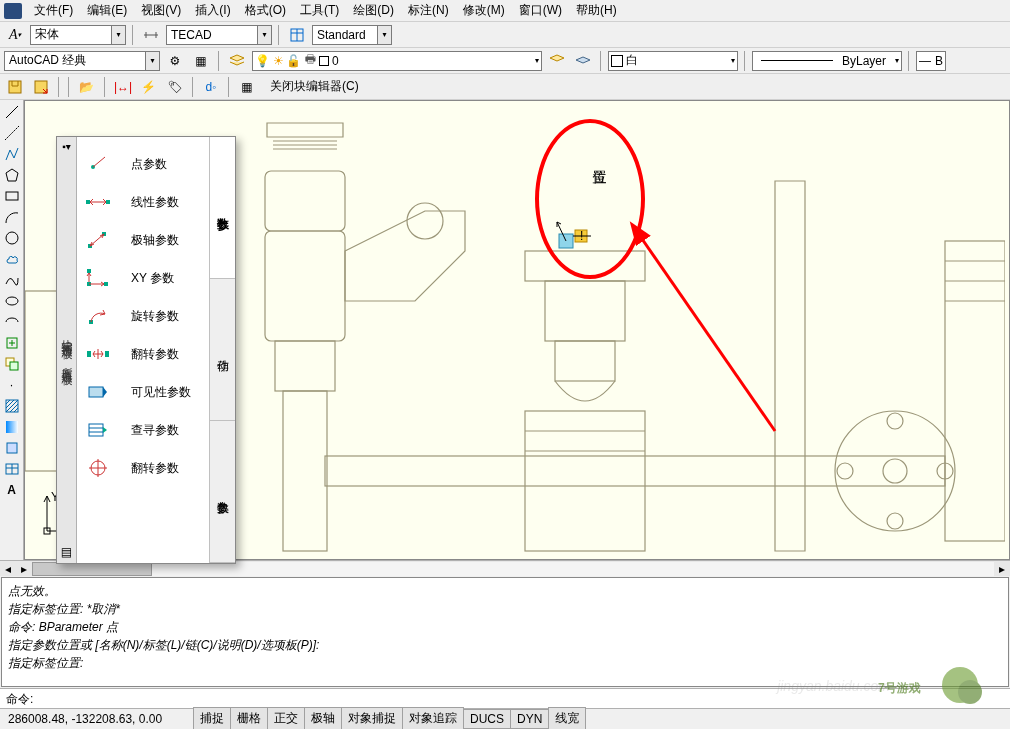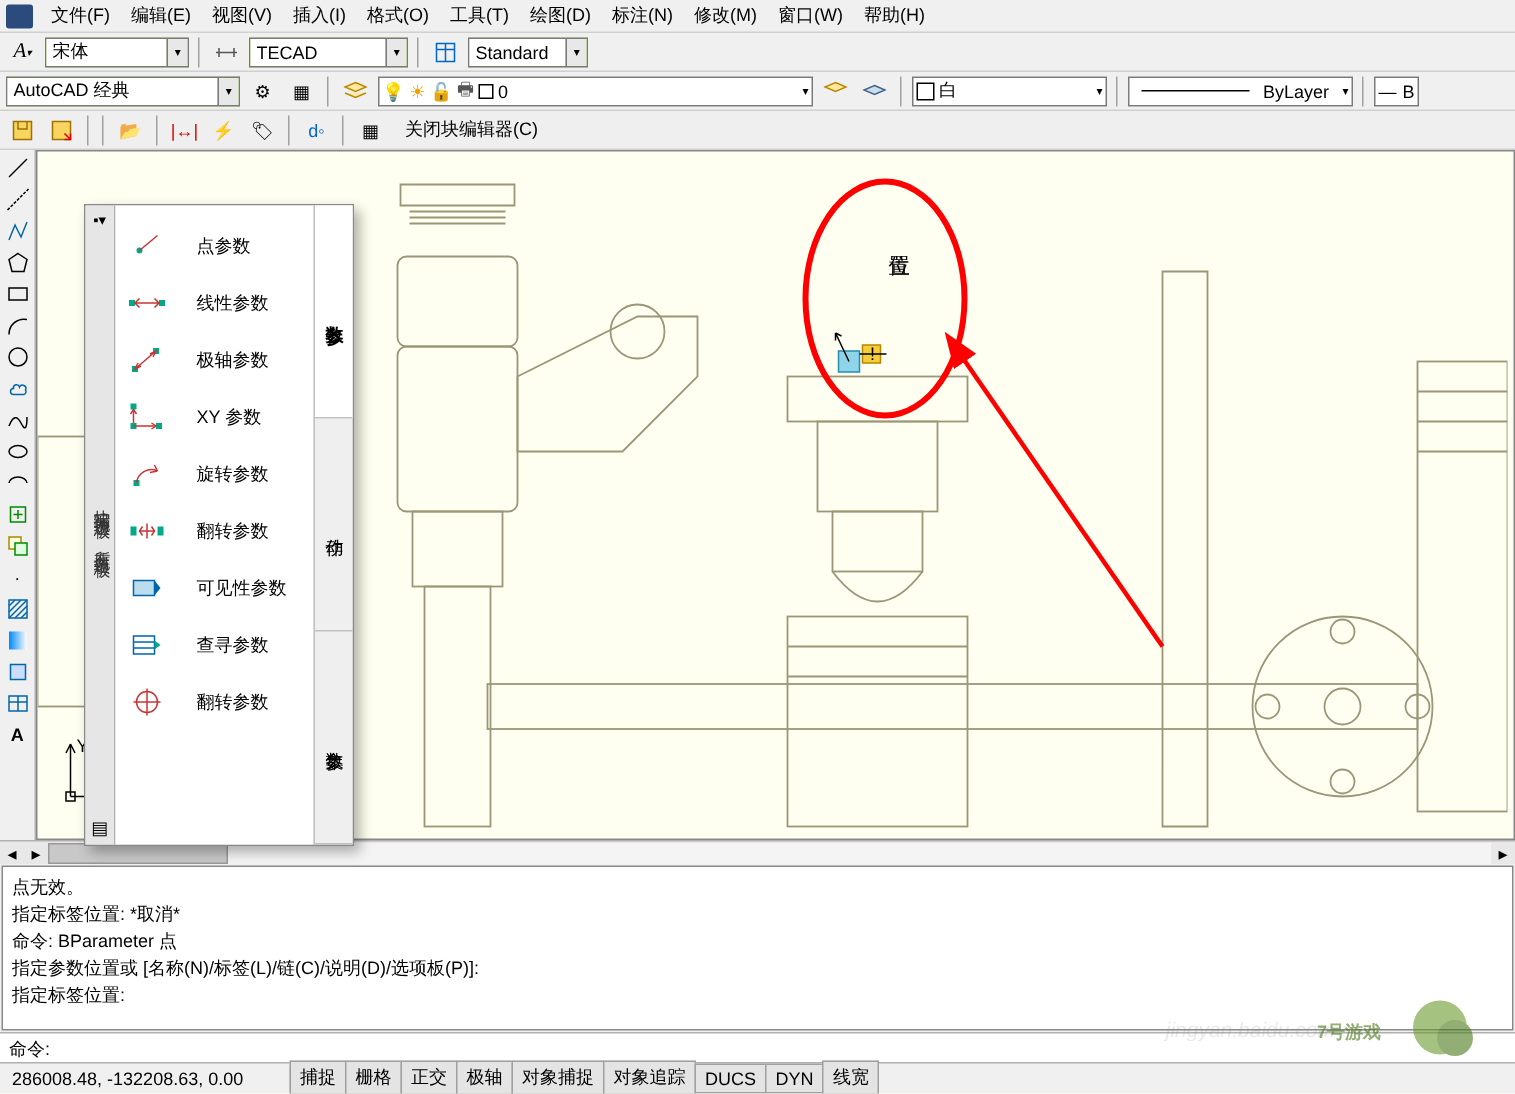--- a/index.html
+++ b/index.html
@@ -23,21 +23,21 @@
 .palette-handle { width: 20px; background: #e6e6e6; border-right: 1px solid #b0b0b0; display: flex; flex-direction: column; align-items: center; justify-content: space-between; padding: 4px 0; }
 .palette-handle .vtitle { writing-mode: vertical-rl; font-size: 11px; color: #333; letter-spacing: 2px; }
 .palette-body { flex: 1; display: flex; }
 .param-list { flex: 1; background: #fff; padding: 8px 2px; }
 .param-item { display: flex; align-items: center; height: 38px; gap: 20px; padding: 0 6px; cursor: pointer; }
 .param-icon { width: 26px; height: 20px; display: flex; align-items: center; justify-content: center; }
 .tabs-col { width: 26px; background: #efefef; border-left: 1px solid #c0c0c0; display: flex; flex-direction: column; }
 .vtab { flex: 1; writing-mode: vertical-rl; display: flex; align-items: center; justify-content: center; font-size: 12px; border-bottom: 1px solid #c0c0c0; cursor: pointer; }
 .vtab.active { background: #fff; font-weight: bold; }
 .scrollbar-h { height: 16px; background: #e8e8e8; border-top: 1px solid #b0b0b0; display: flex; align-items: center; }
-.cmdwin { height: 110px; background: #fff; border: 1px solid #888; margin: 1px; padding: 4px 6px; font-size: 13px; line-height: 18px; overflow: hidden; }
+.cmdwin { height: 110px; background: #fff; border: 1px solid #888; margin: 1px; padding: 4px 6px; font-size: 13px; line-height: 18px; overflow: hidden; font-style: italic; }
 .cmdline-row { display: flex; align-items: flex-end; height: 20px; border-top: 1px solid #b0b0b0; background: #fff; padding: 0 6px; }
 .cmdline-row input { flex: 1; border: none; outline: none; font-size: 13px; }
 .statusbar { height: 20px; background: #f0f0f0; border-top: 1px solid #b0b0b0; display: flex; align-items: center; padding: 0 4px; gap: 0; font-size: 11px; }
 .stat-coord { width: 190px; padding: 0 4px; border-right: 1px solid #a0a0a0; }
 .stat-btn { padding: 2px 6px; border: 1px solid #a0a0a0; background: #e4e4e4; cursor: pointer; margin-left: -1px; }
 .watermark { position: absolute; right: 20px; bottom: 18px; opacity: 0.6; pointer-events: none; }
 .watermark2 { position: absolute; right: 120px; bottom: 35px; opacity: 0.18; color: #888; font-size: 14px; font-style: italic; pointer-events: none; }
 .red-ellipse { position: absolute; border: 4px solid #ff0000; border-radius: 50%; pointer-events: none; z-index: 5; }
 .red-arrow { position: absolute; pointer-events: none; z-index: 5; }
 .block-label { position: absolute; writing-mode: vertical-rl; font-size: 14px; z-index: 4; }

